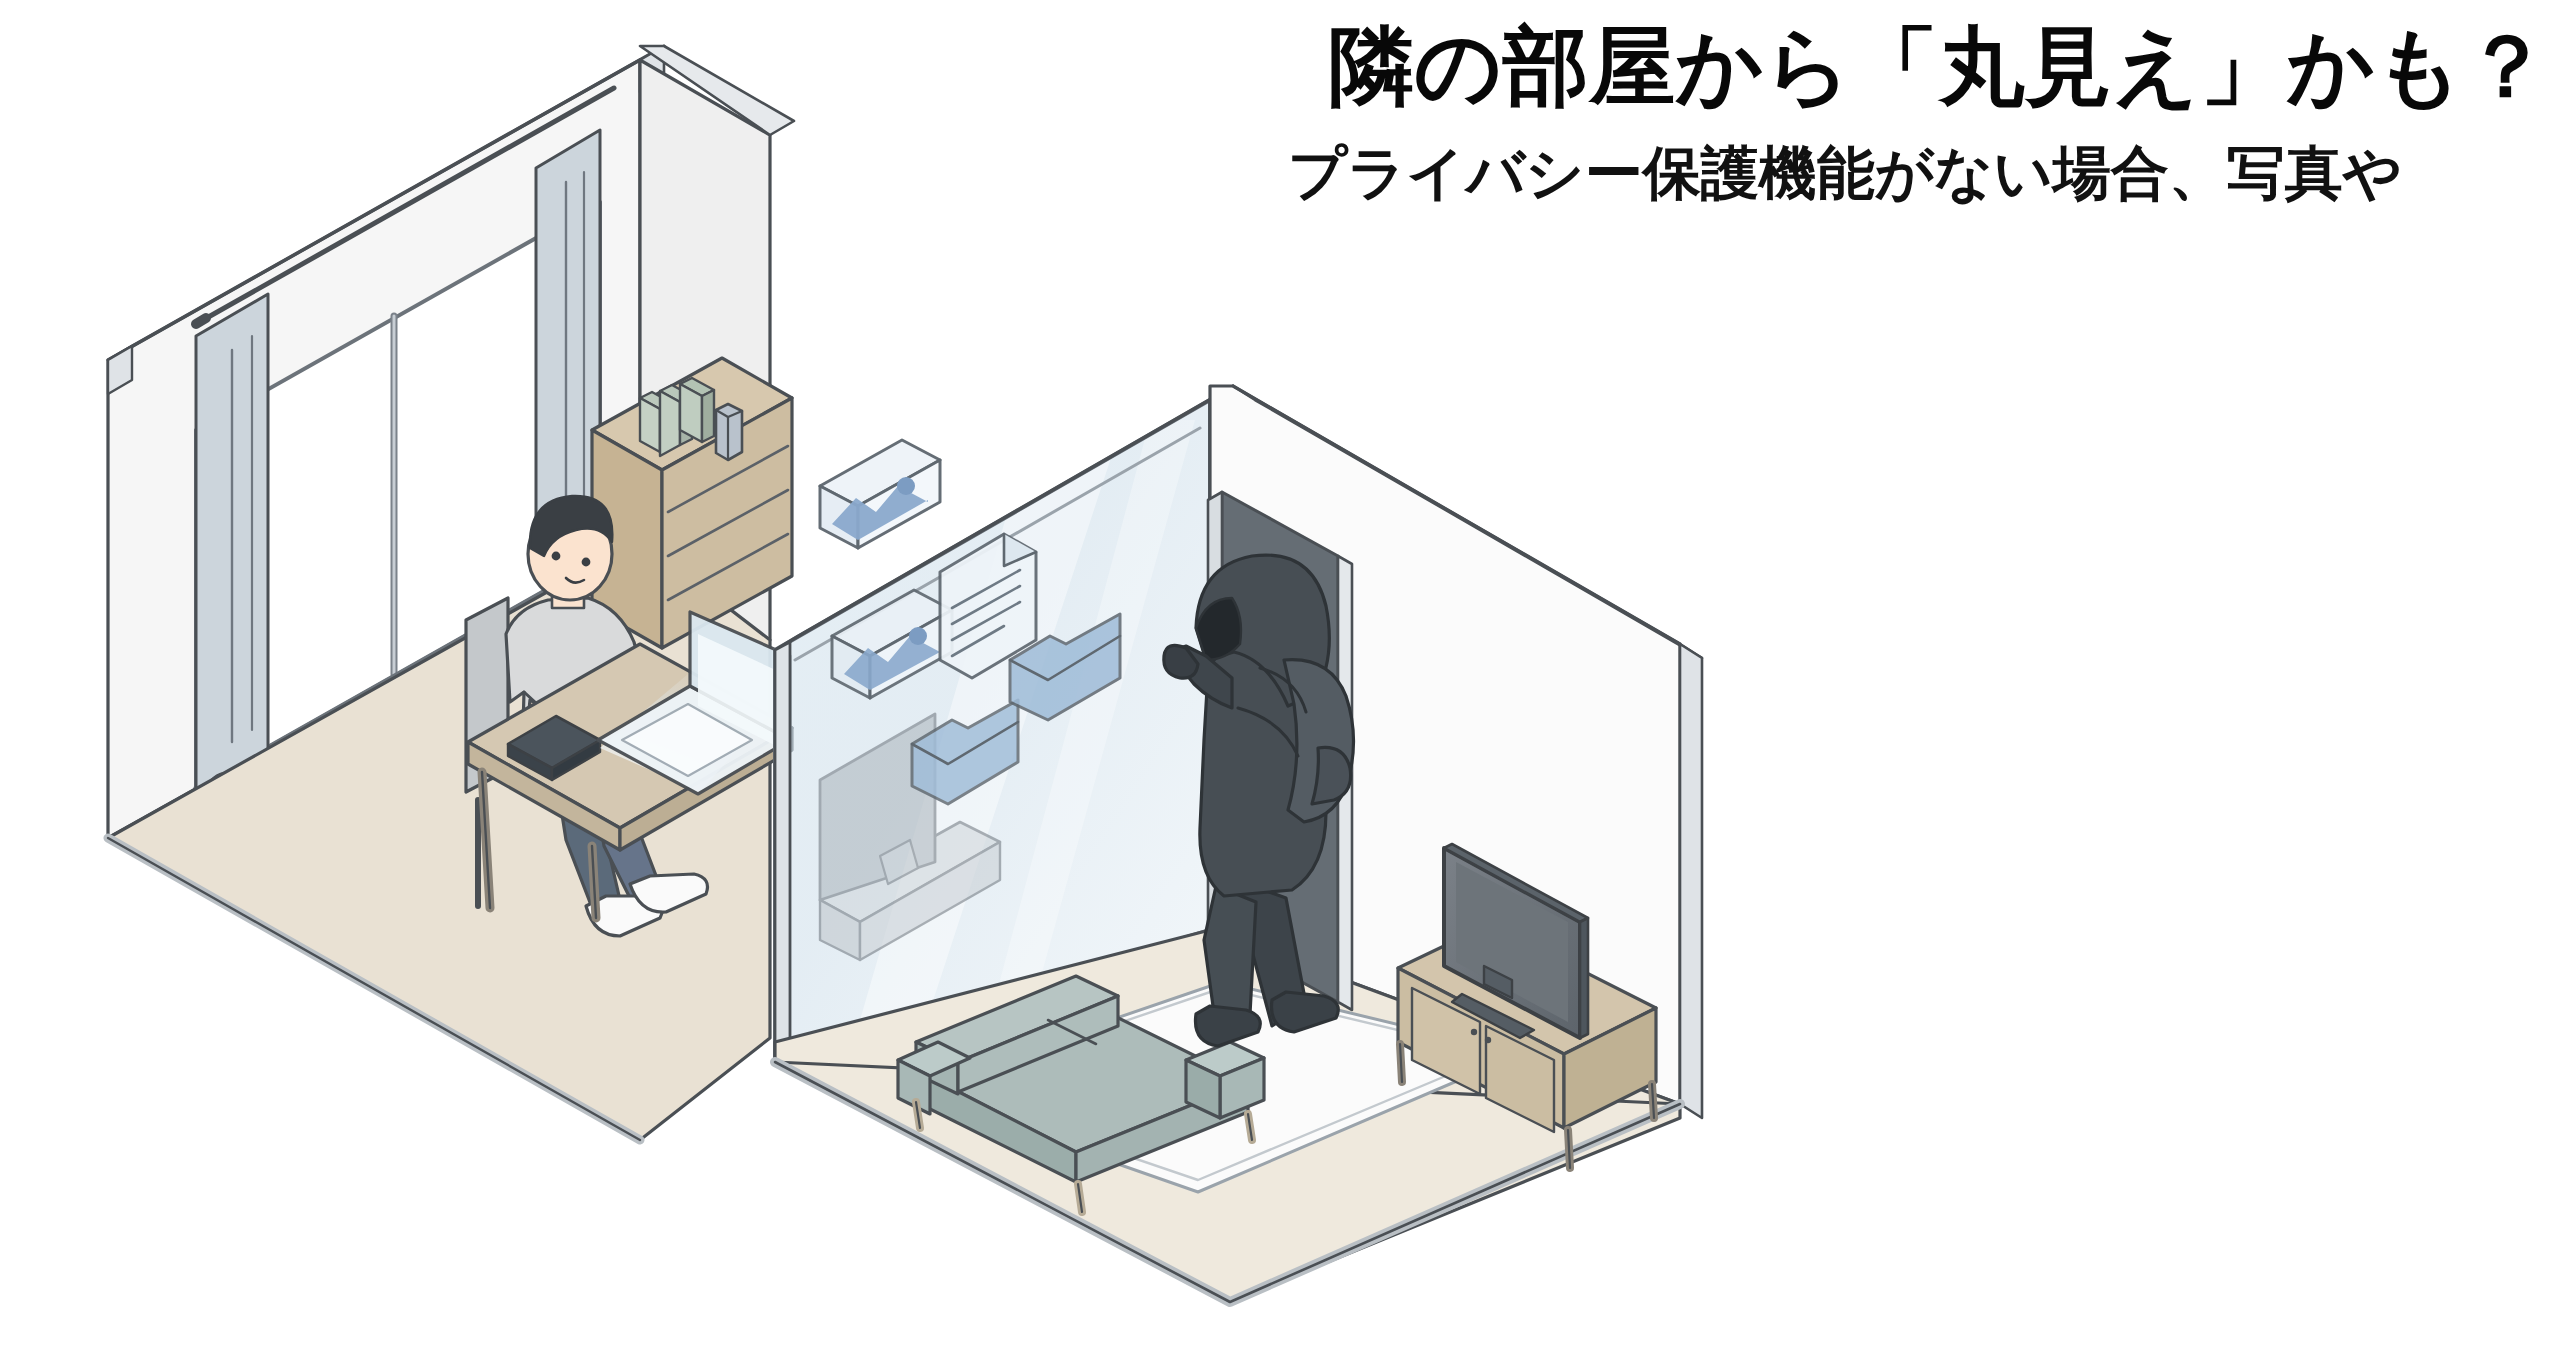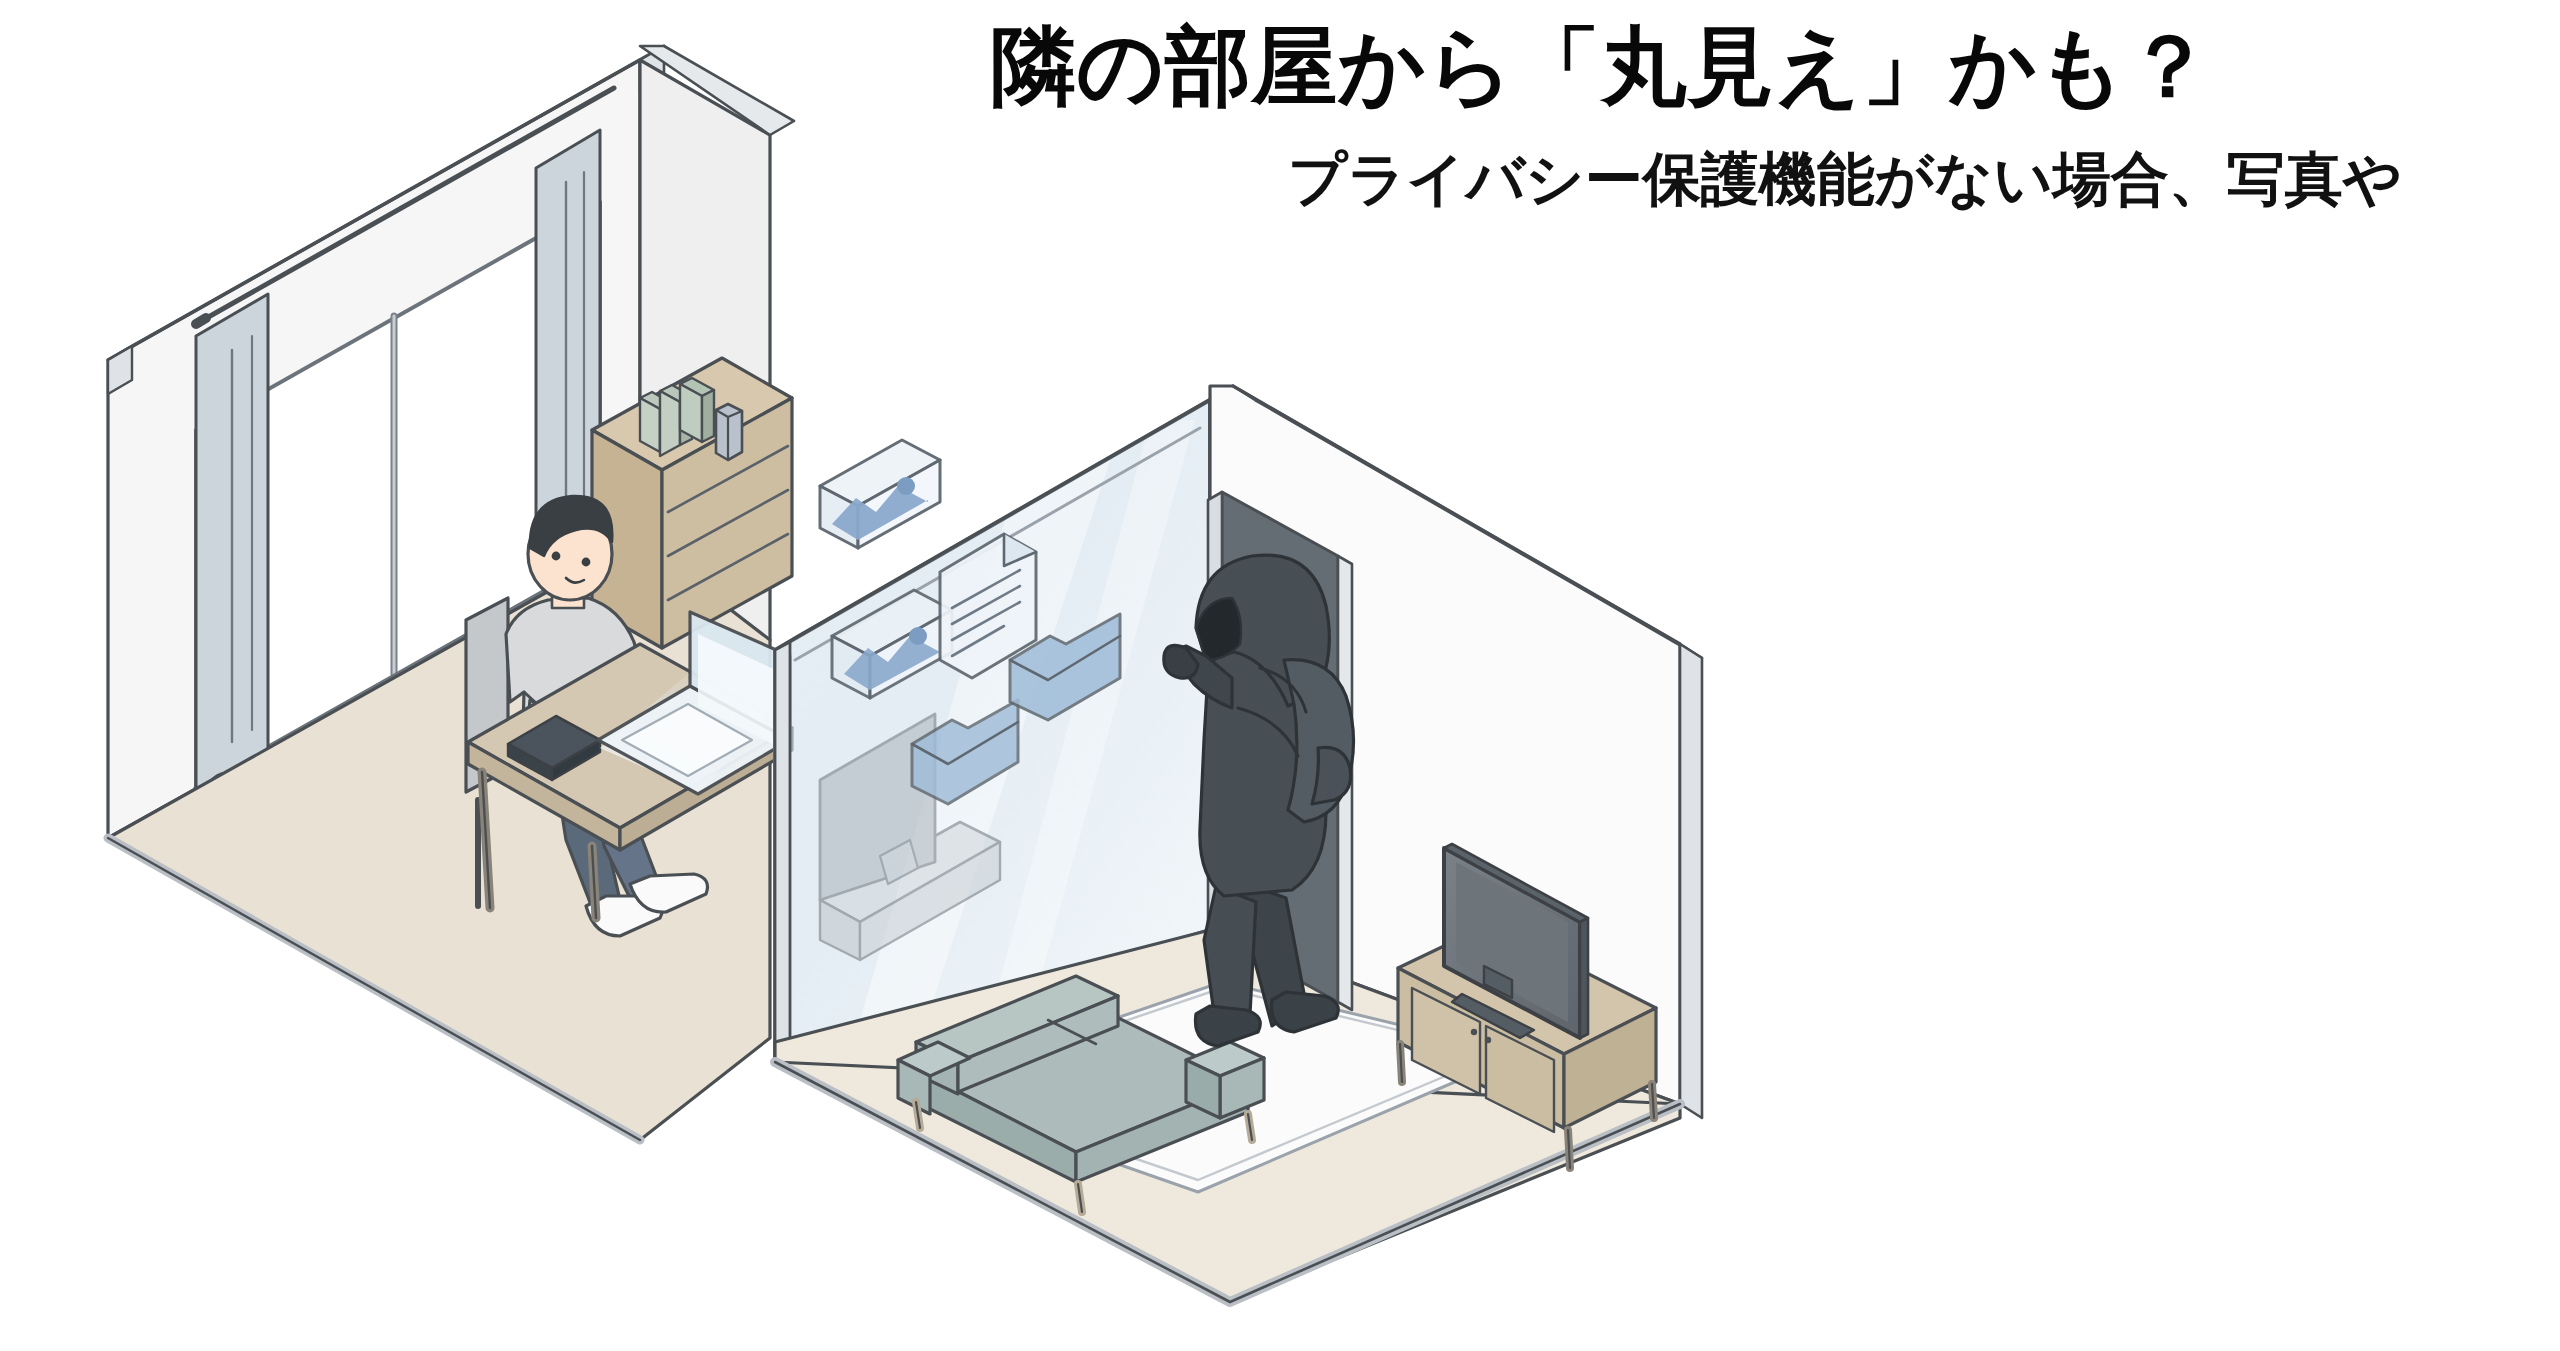--- a/index.html
+++ b/index.html
@@ -8,24 +8,24 @@
     font-family:"Liberation Sans","DejaVu Sans",sans-serif;
     background:#ffffff;
   }
   #stage{position:absolute;inset:0;width:2560px;height:1351px;}
 
   
   .textblock{position:absolute;left:990px;top:18px;width:1560px;}
   .headline{
     font-size:86px;line-height:1.12;font-weight:700;color:#080808;
     letter-spacing:0.005em;white-space:nowrap;
-    text-align:left;
+    text-align:right;
   }
   .sub{
-    margin-top:28px;
+    margin-top:22px;
     font-size:58px;line-height:1.28;font-weight:700;color:#111111;
     text-align:center;width:1430px;margin-left:140px;
   }
   .sub .l{display:block;white-space:nowrap;}
 
   
   svg#art{position:absolute;left:0;top:0;width:2560px;height:1351px;display:block;}
 </style>
 </head>
 <body>

